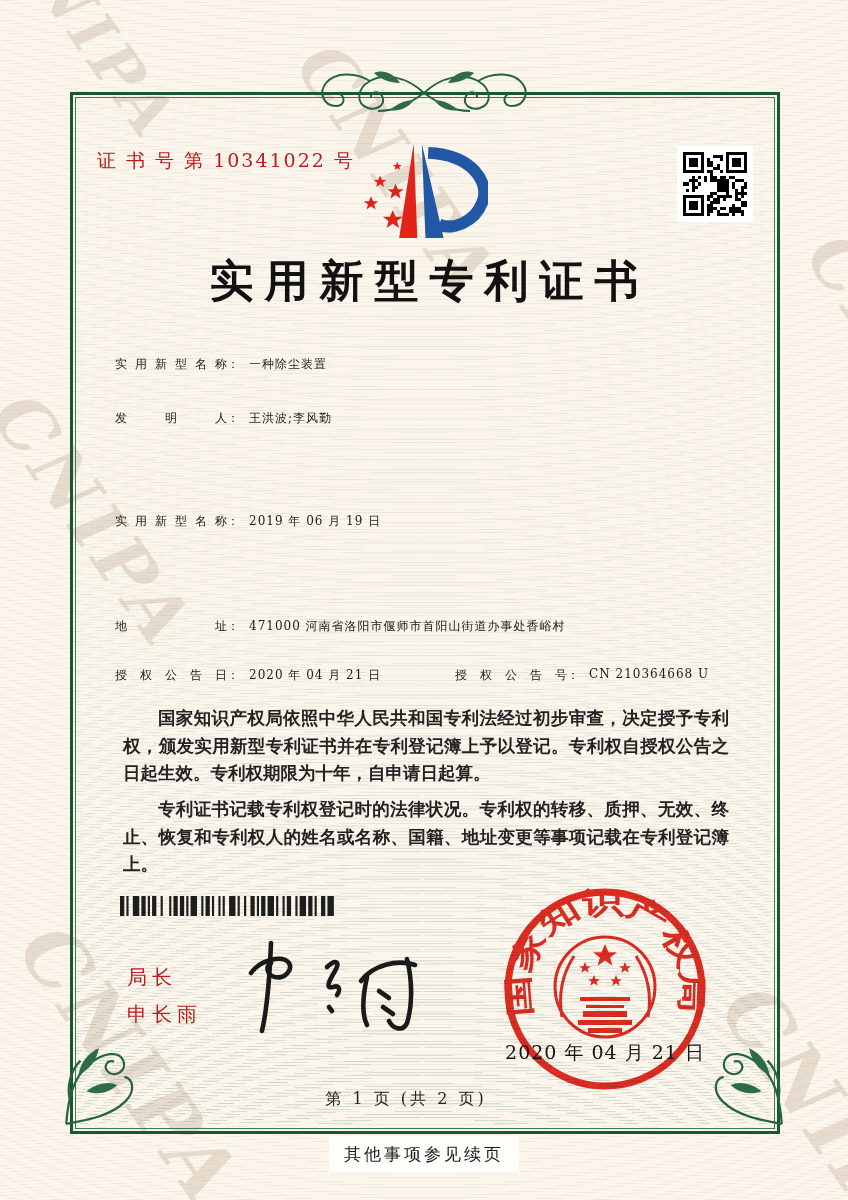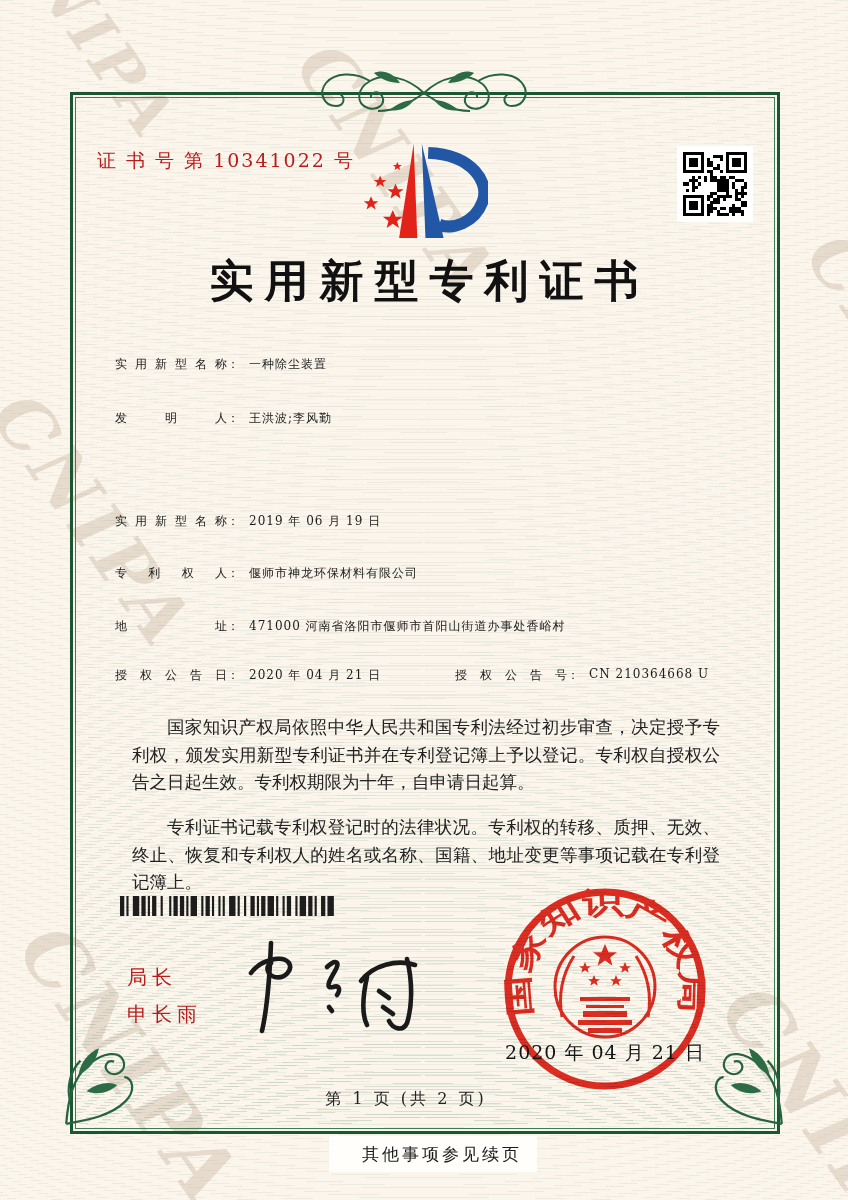--- a/index.html
+++ b/index.html
@@ -45,31 +45,31 @@
   .qr-box svg{position:absolute;left:6px;top:6px;width:64px;height:64px;shape-rendering:crispEdges;}
   .title{position:absolute;left:0;top:252px;width:848px;text-align:center;z-index:3;
     font-size:44px;font-weight:bold;letter-spacing:11px;text-indent:11px;color:#111;}
   .field-row{position:absolute;left:115px;z-index:3;font-size:12px;white-space:nowrap;}
   .flabel{display:inline-block;width:112px;text-align:justify;text-align-last:justify;vertical-align:top;}
   .fcolon{display:inline-block;vertical-align:top;}
   .fvalue{display:inline-block;margin-left:10px;vertical-align:top;letter-spacing:1px;}
   .pair2{position:absolute;left:340px;top:0;white-space:nowrap;}
   .body-text{position:absolute;left:115px;top:697px;width:622px;z-index:3;
     font-size:17.5px;line-height:1.58;color:#222;text-align:justify;}
-  .body-text p{margin:17px;text-indent:2em;}
+  .body-text p{margin:8px;text-indent:2em;font-weight:bold;}
   .barcode{position:absolute;left:120px;top:896px;width:216px;height:20px;z-index:3;}
   .official{position:absolute;left:127px;z-index:3;font-size:20px;letter-spacing:5px;color:#b91c1c;}
   .sig{position:absolute;left:225px;top:933px;width:220px;height:105px;z-index:3;}
   .seal{position:absolute;left:500px;top:884px;width:210px;height:210px;z-index:4;mix-blend-mode:multiply;opacity:.95;}
   .seal-date{position:absolute;left:500px;top:1040px;width:210px;text-align:center;z-index:5;
     font-size:19px;color:#141414;letter-spacing:1px;white-space:nowrap;}
   .page-info{position:absolute;left:0;top:1089px;width:812px;text-align:center;z-index:3;
     font-size:16px;letter-spacing:3px;color:#222;}
   .note-box{position:absolute;left:329px;top:1136px;width:190px;height:36px;background:#fffefb;z-index:3;
-    display:flex;align-items:center;justify-content:center;font-size:17px;letter-spacing:3px;color:#1a1a1a;padding-left:18px;}
+    display:flex;align-items:center;justify-content:center;font-size:17px;letter-spacing:3px;color:#1a1a1a;}
 </style>
 </head>
 <body>
 
 <div class="page">
 
   <div class="wm" style="left:-38px;top:-8px;font-size:62px;">CNIPA</div>
   <div class="wm" style="left:252px;top:128px;font-size:72px;">CNIPA</div>
   <div class="wm" style="left:762px;top:318px;font-size:72px;">CNIPA</div>
   <div class="wm" style="left:-52px;top:478px;font-size:72px;">CNIPA</div>
@@ -267,23 +267,20 @@
 
   <div class="field-row" style="top:356px">
     <span class="flabel">实用新型名称</span><span class="fcolon">：</span><span class="fvalue">一种除尘装置</span>
   </div>
   <div class="field-row" style="top:410px">
     <span class="flabel">发明人</span><span class="fcolon">：</span><span class="fvalue">王洪波;李风勤</span>
   </div>
   <div class="field-row" style="top:513px">
     <span class="flabel">实用新型名称</span><span class="fcolon">：</span><span class="fvalue">2019 年 06 月 19 日</span>
   </div>
-  <div class="field-row" style="top:565px">
-    <span class="flabel">专利权人</span><span class="fcolon">：</span><span class="fvalue">偃师市神龙环保材料有限公司</span>
-  </div>
   <div class="field-row" style="top:618px">
     <span class="flabel">地址</span><span class="fcolon">：</span><span class="fvalue">471000 河南省洛阳市偃师市首阳山街道办事处香峪村</span>
   </div>
   <div class="field-row" style="top:667px">
     <span class="flabel">授权公告日</span><span class="fcolon">：</span><span class="fvalue">2020 年 04 月 21 日</span>
     <span class="pair2">
       <span class="flabel">授权公告号</span><span class="fcolon">：</span><span class="fvalue">CN 210364668 U</span>
     </span>
   </div>
 

